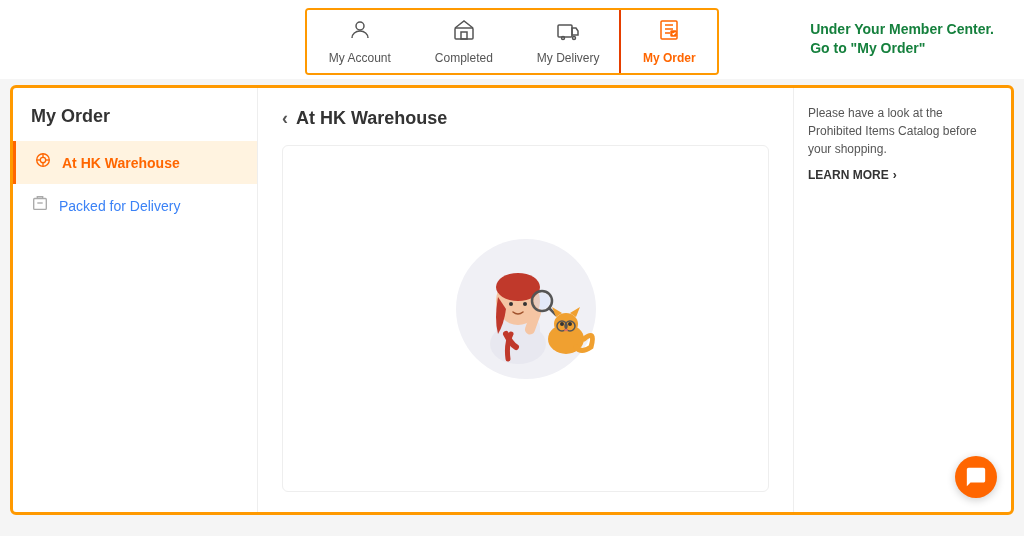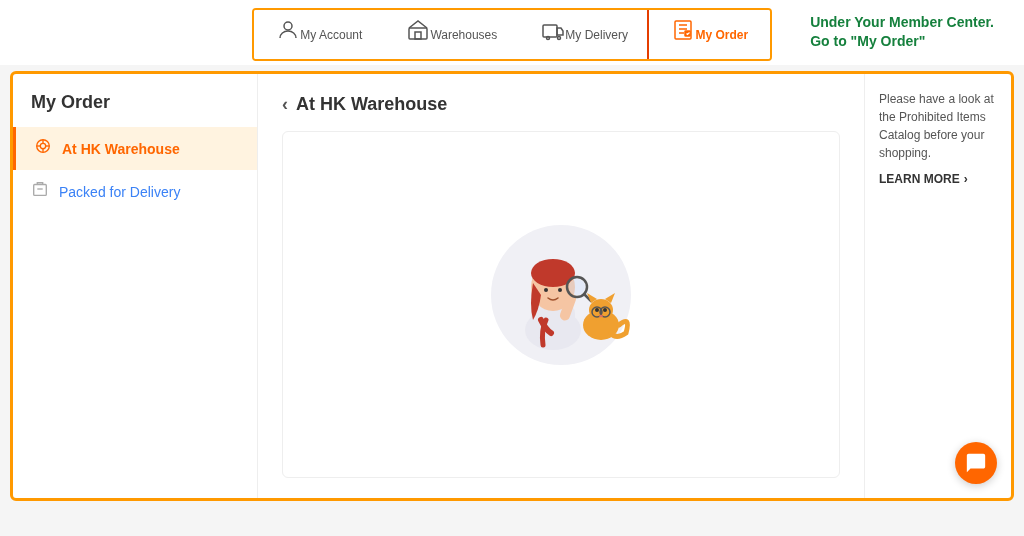--- a/index.html
+++ b/index.html
@@ -25,21 +25,21 @@
     .nav-group {
       display: flex;
       align-items: center;
       border: 2.5px solid #f90;
       border-radius: 4px;
       overflow: hidden;
     }
 
     .nav-item {
       display: flex;
-      flex-direction: row;
+      flex-direction: column;
       align-items: center;
       justify-content: center;
       padding: 8px 22px;
       cursor: pointer;
       background: #fff;
       min-width: 90px;
     }
 
     .nav-item.active {
       border: 2.5px solid #e53e00;
@@ -168,21 +168,21 @@
     }
 
     .empty-message {
       font-size: 16px;
       font-weight: bold;
       color: #f60;
     }
 
     
     .right-panel {
-      width: 147px;
+      width: 218px;
       padding: 16px 14px;
       flex-shrink: 0;
       border-left: 1px solid #eee;
     }
 
     .right-panel-text {
       font-size: 12px;
       color: #555;
       line-height: 1.5;
       margin-bottom: 10px;
@@ -233,21 +233,21 @@
     </div>
 
     <div class="nav-item">
       <span class="nav-icon">
         <svg width="24" height="24" viewBox="0 0 24 24" fill="none" stroke="#555" stroke-width="1.5">
           <rect x="3" y="10" width="18" height="11" rx="1"></rect>
           <path d="M3 10 L12 3 L21 10"></path>
           <rect x="9" y="14" width="6" height="7"></rect>
         </svg>
       </span>
-      <span class="nav-label">Warehouses</span>
+      <span class="nav-label">Completed</span>
     </div>
 
     <div class="nav-item">
       <span class="nav-icon">
         <svg width="24" height="24" viewBox="0 0 24 24" fill="none" stroke="#555" stroke-width="1.5">
           <rect x="2" y="7" width="14" height="12" rx="1"></rect>
           <path d="M16 10h4l2 3v4h-6V10z"></path>
           <circle cx="7" cy="20" r="1.5"></circle>
           <circle cx="18" cy="20" r="1.5"></circle>
         </svg>

